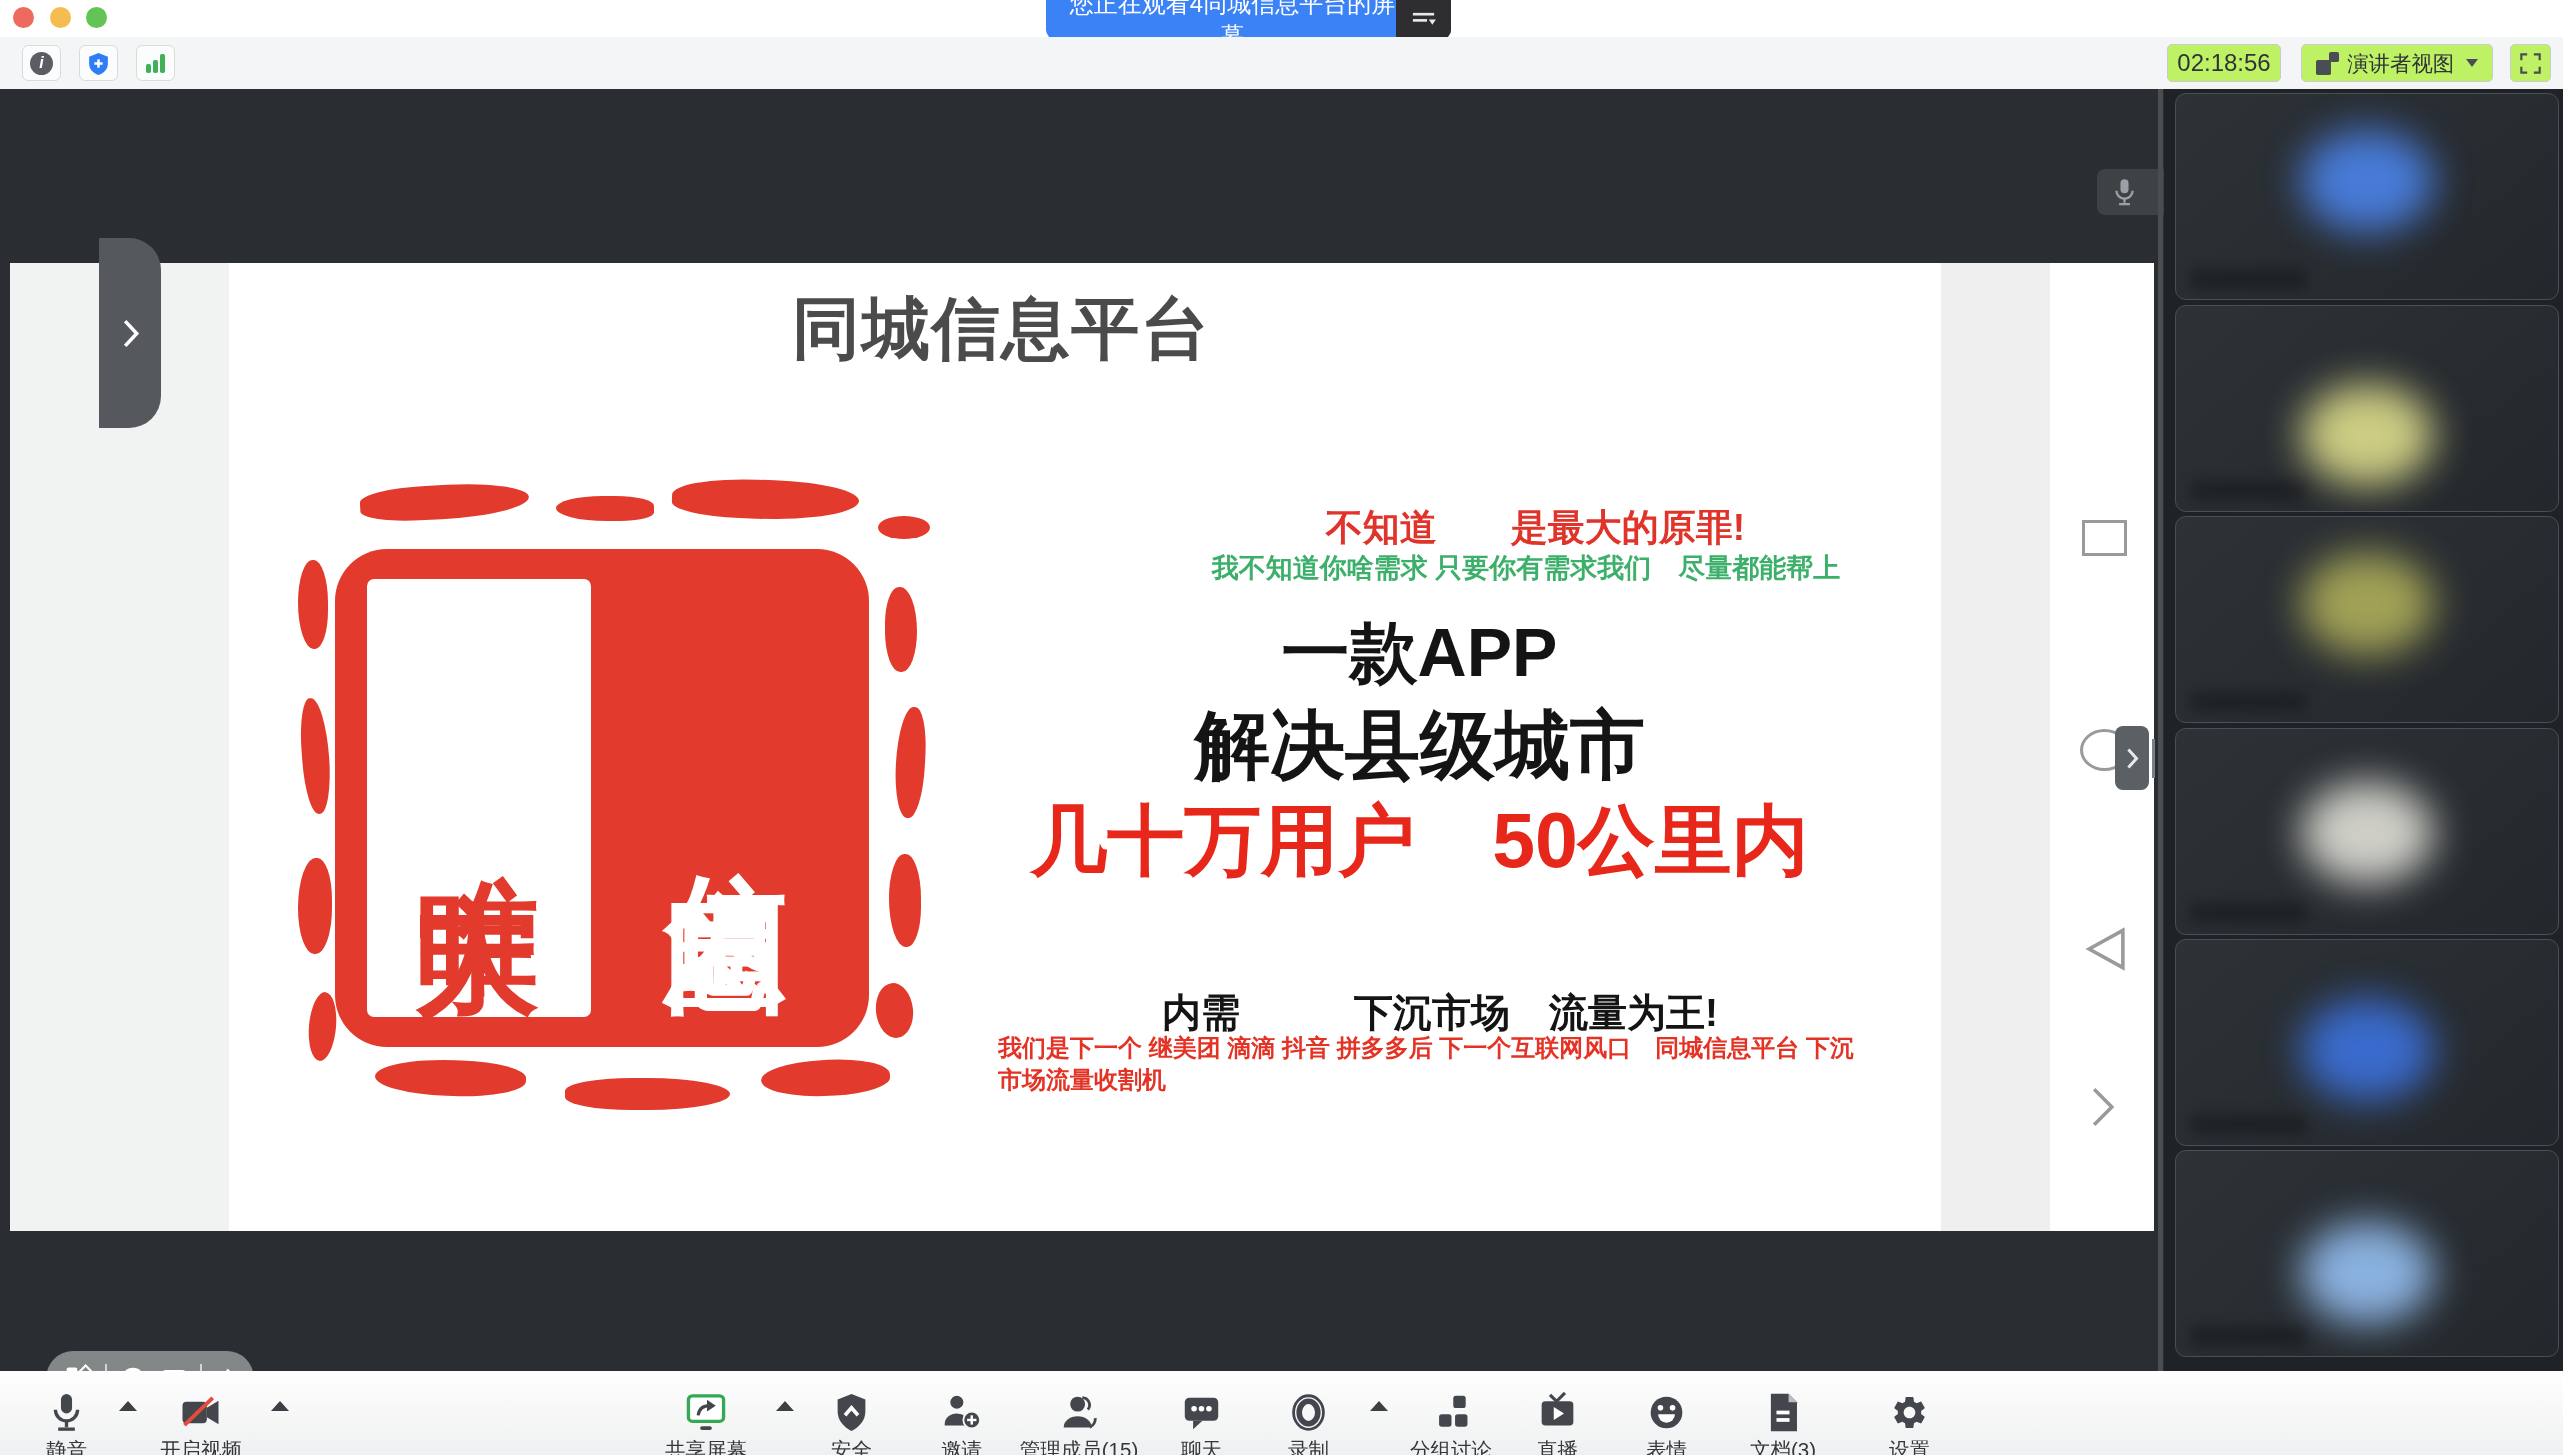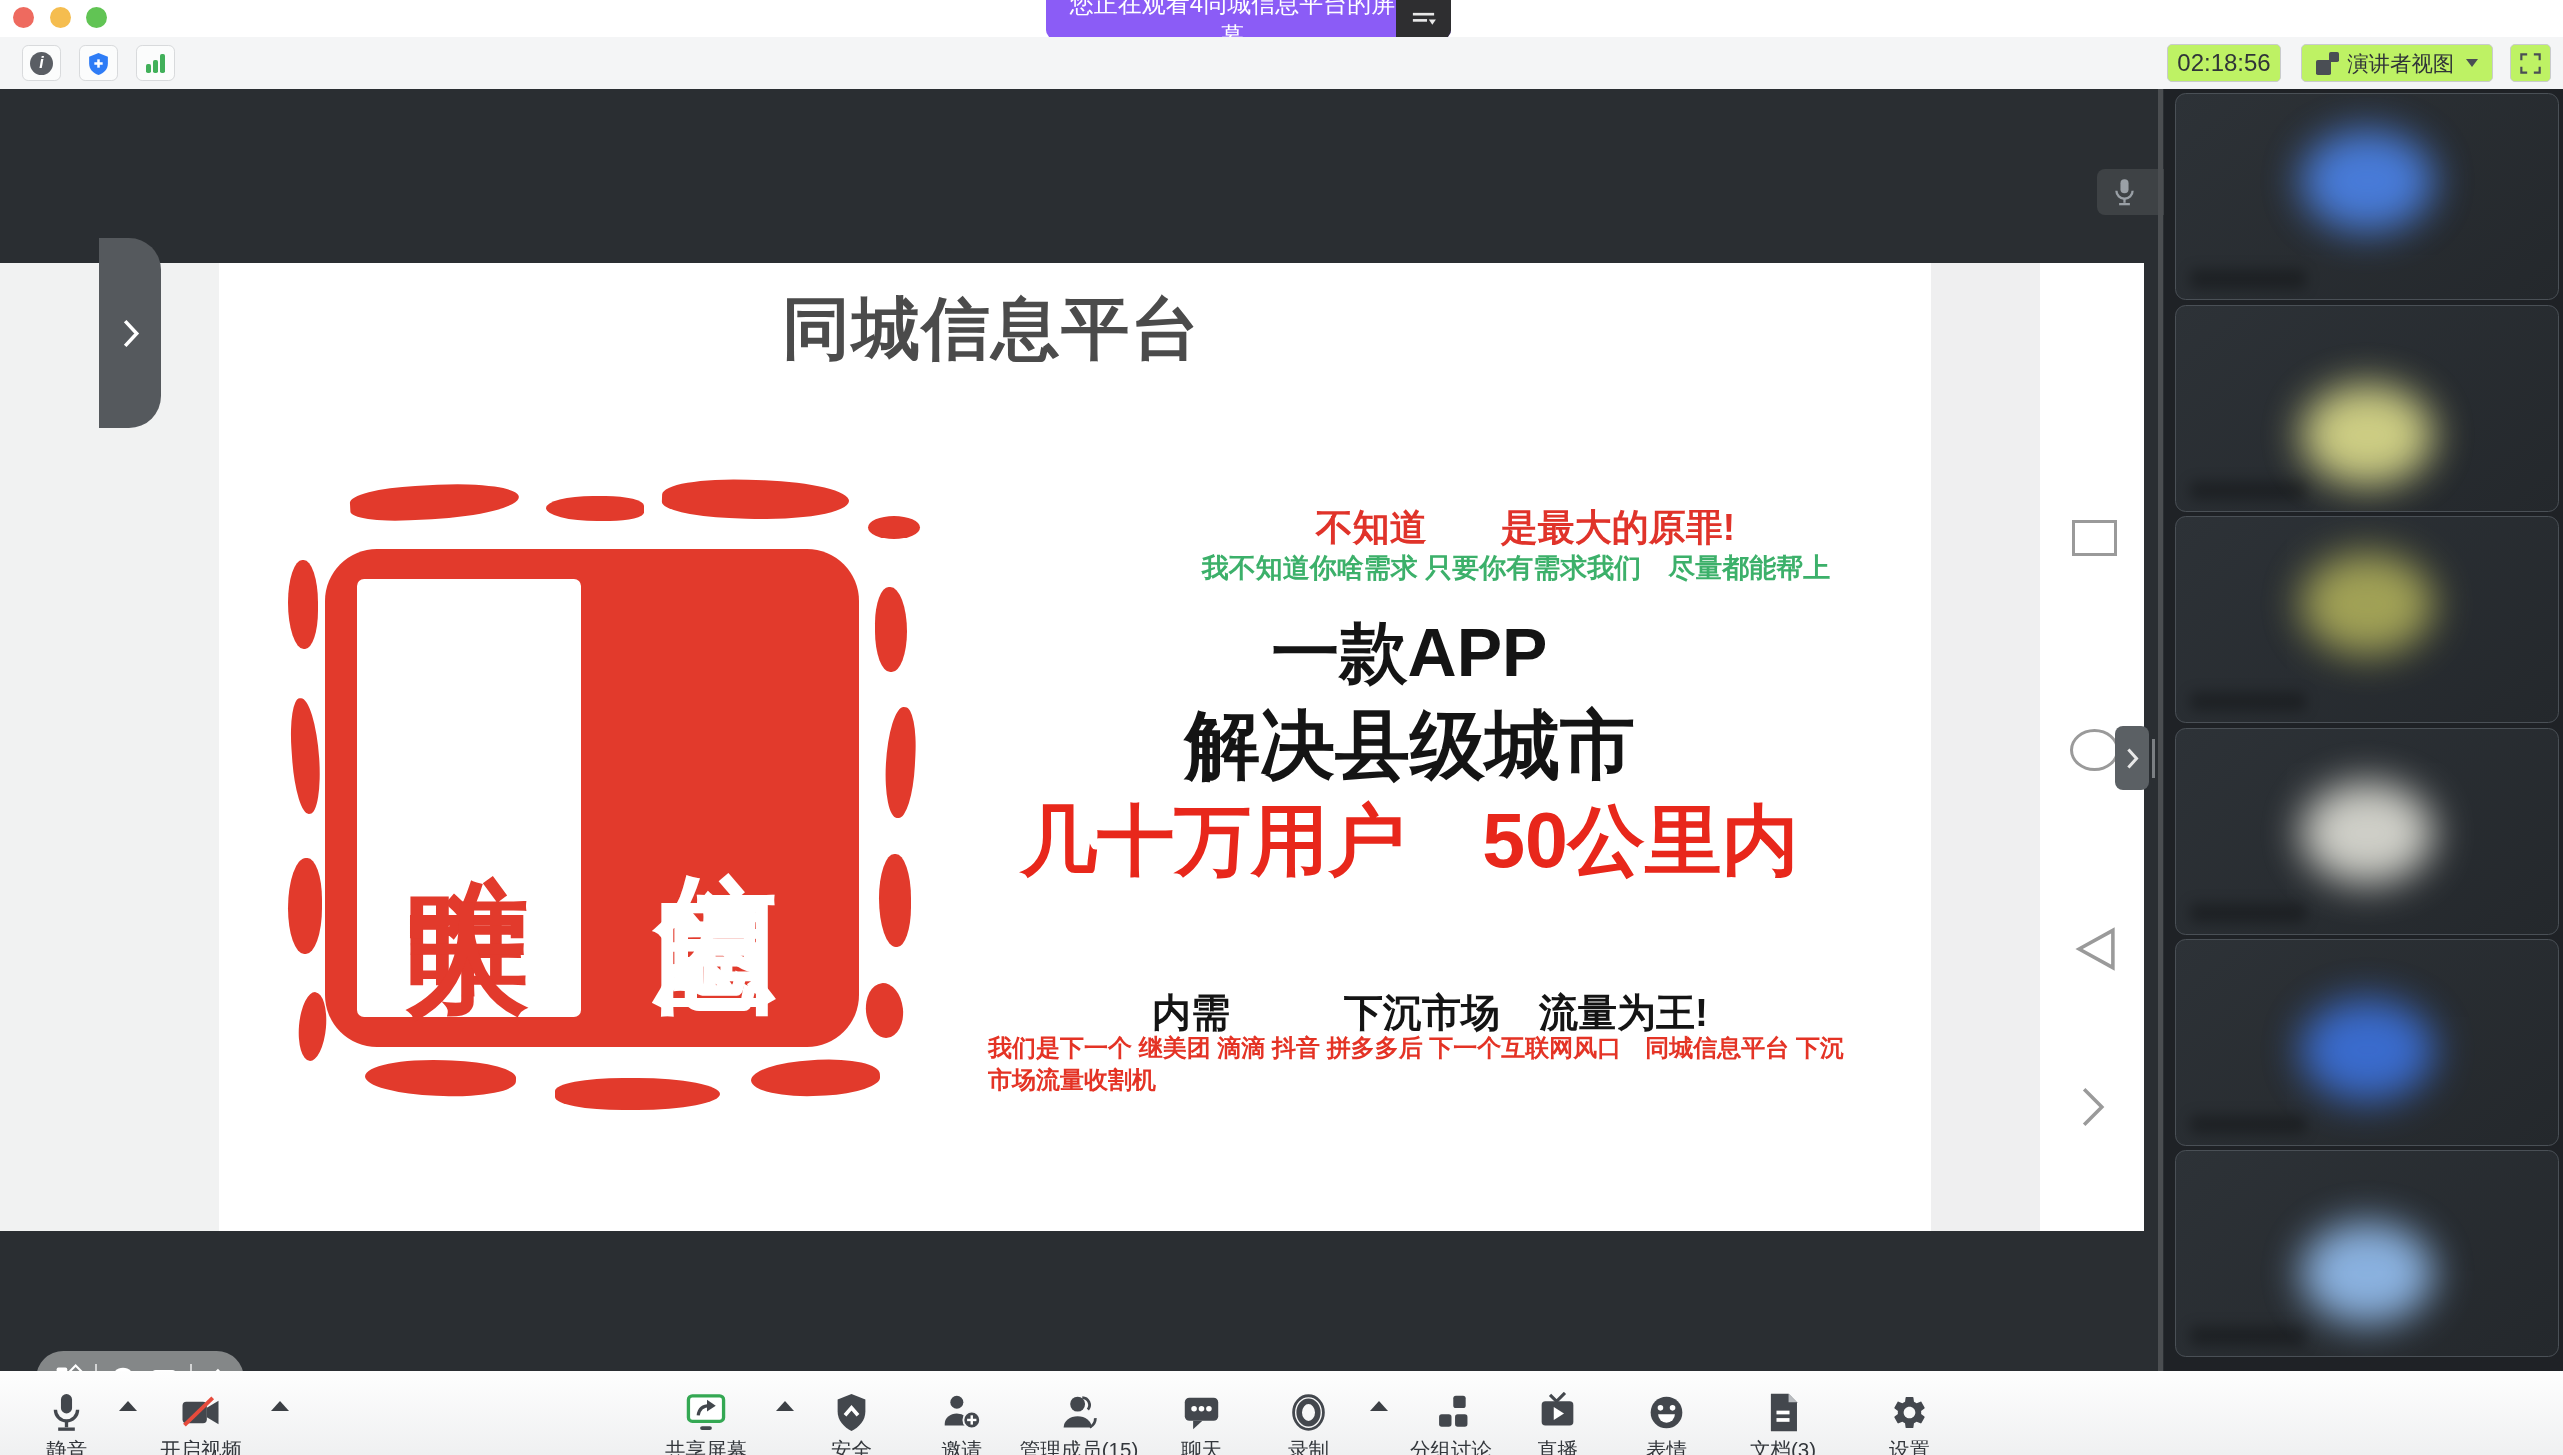--- a/index.html
+++ b/index.html
@@ -5,21 +5,21 @@
   html,body{margin:0;padding:0;background:#000;}
   #app{position:relative;width:2563px;height:1455px;overflow:hidden;
        font-family:"Liberation Sans","DejaVu Sans",sans-serif;background:#fff;}
 
   
   .titlebar{position:absolute;left:0;top:0;width:2563px;height:37px;background:#ffffff;}
   .light{position:absolute;top:7.1px;width:21.4px;height:21.4px;border-radius:50%;}
   .light.red{left:12.5px;background:#ee6a5f;}
   .light.yellow{left:50px;background:#f5bd4f;}
   .light.green{left:86px;background:#61c454;}
-  .banner{position:absolute;left:1046px;top:0;width:405px;height:39px;background:#8b5cf6;
+  .banner{position:absolute;left:1046px;top:0;width:405px;height:39px;background:#3b82f6;
           border-radius:0 0 9px 9px;display:flex;align-items:center;color:#fff;}
   .banner-text{flex:1;text-align:center;font-size:24px;padding-left:23px;}
   .banner-menu{width:55px;height:39px;background:#2e2e30;border-radius:0 0 9px 0;
                display:flex;align-items:center;justify-content:center;}
 
   
   .topbar{position:absolute;left:0;top:37px;width:2563px;height:52px;background:#f4f5f6;}
   .chip{position:absolute;top:8px;height:34px;background:#fbfcfc;border:0.9px solid #d8dadc;
         border-radius:6.2px;display:flex;align-items:center;justify-content:center;}
   .chip.info{left:22px;width:37px;}
@@ -35,21 +35,21 @@
   .viewbox{left:2301px;width:190px;font-size:21.4px;gap:8px;}
   .fsbox{left:2510px;width:39px;}
   .viewicon{position:relative;width:23px;height:23px;}
   .viewicon .b1{position:absolute;left:0;bottom:0;width:15px;height:15px;background:#4a4e54;border-radius:1.8px;}
   .viewicon .b2{position:absolute;right:0;top:0.9px;width:9.8px;height:9.8px;background:#4a4e54;border-radius:1.8px;}
   .caret-down{width:0;height:0;border-left:6.2px solid transparent;border-right:6.2px solid transparent;
               border-top:8px solid #4a4e54;margin-left:3.6px;}
 
   
   .content{position:absolute;left:0;top:89px;width:2164px;height:1282px;background:#2a2e32;}
-  .whitearea{position:absolute;left:0;top:174px;width:2144px;height:968px;background:#ffffff;}
+  .whitearea{position:absolute;left:10px;top:174px;width:2144px;height:968px;background:#ffffff;}
   .grayleft{position:absolute;left:0;top:0;width:219px;height:968px;background:#f1f2f2;}
   .graystrip{position:absolute;left:1931px;top:0;width:109px;height:968px;background:#efeff0;}
 
   .expander{position:absolute;left:99px;top:149px;width:62px;height:190px;background:#55595d;
             border-radius:0 32px 32px 0;display:flex;align-items:center;justify-content:center;}
 
   
   .s-title{position:absolute;left:751px;top:21.4px;width:481px;text-align:center;
            font-size:68px;font-weight:bold;color:#4b4b4b;letter-spacing:1.8px;}
   .s-red1{position:absolute;left:1214px;top:240px;width:623px;text-align:center;

